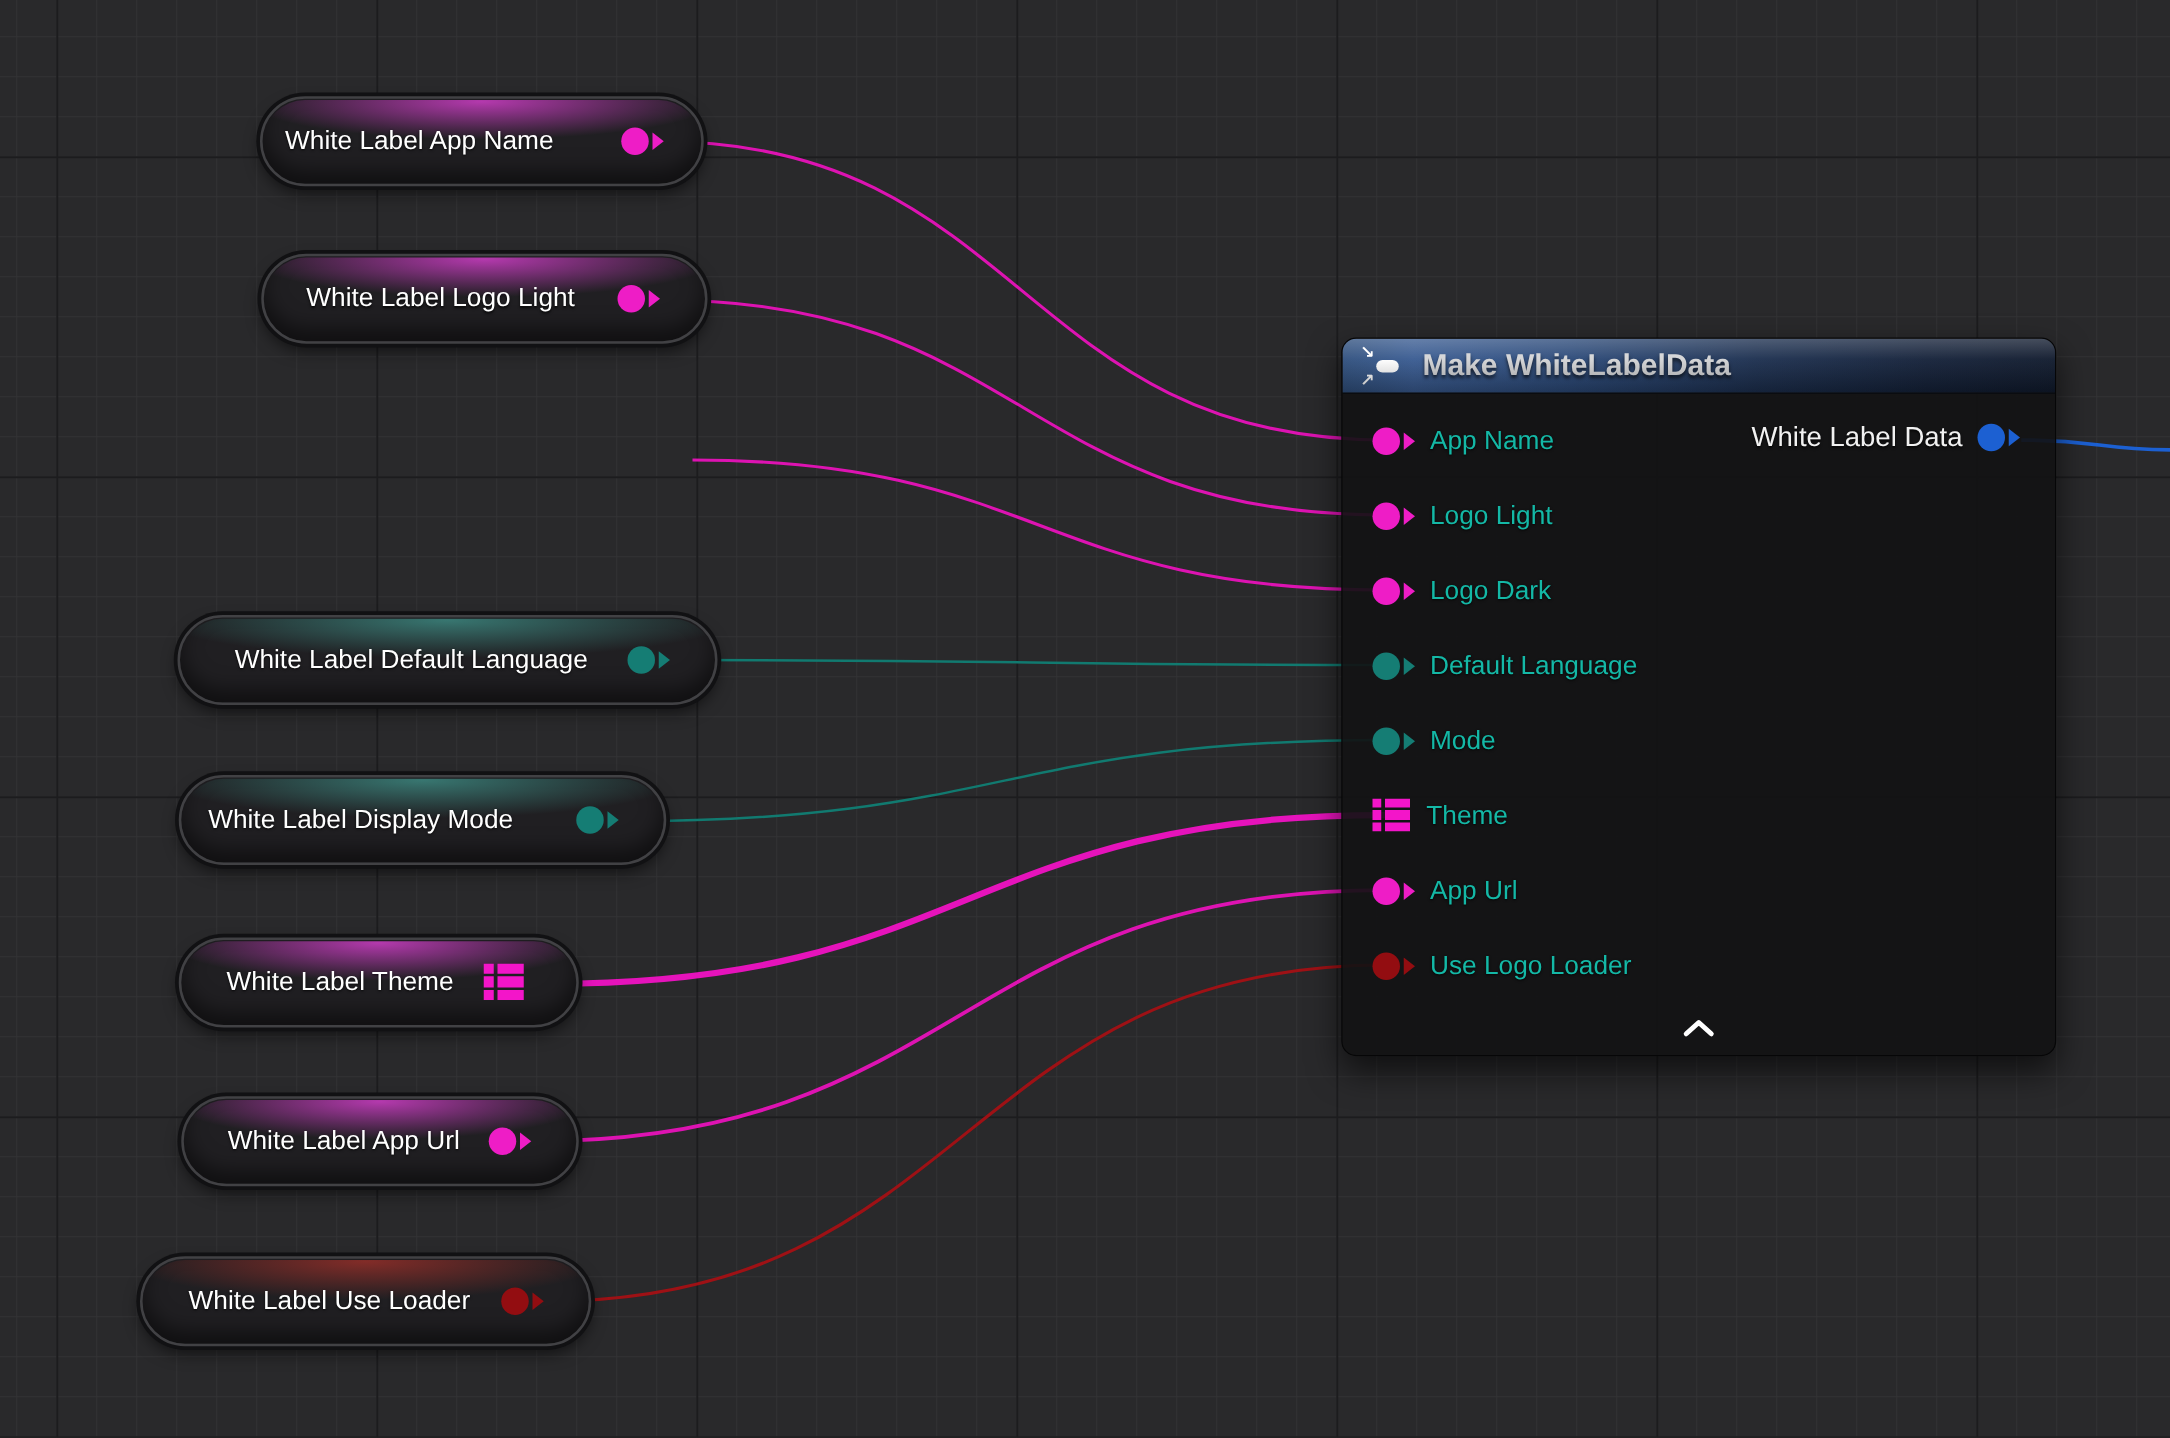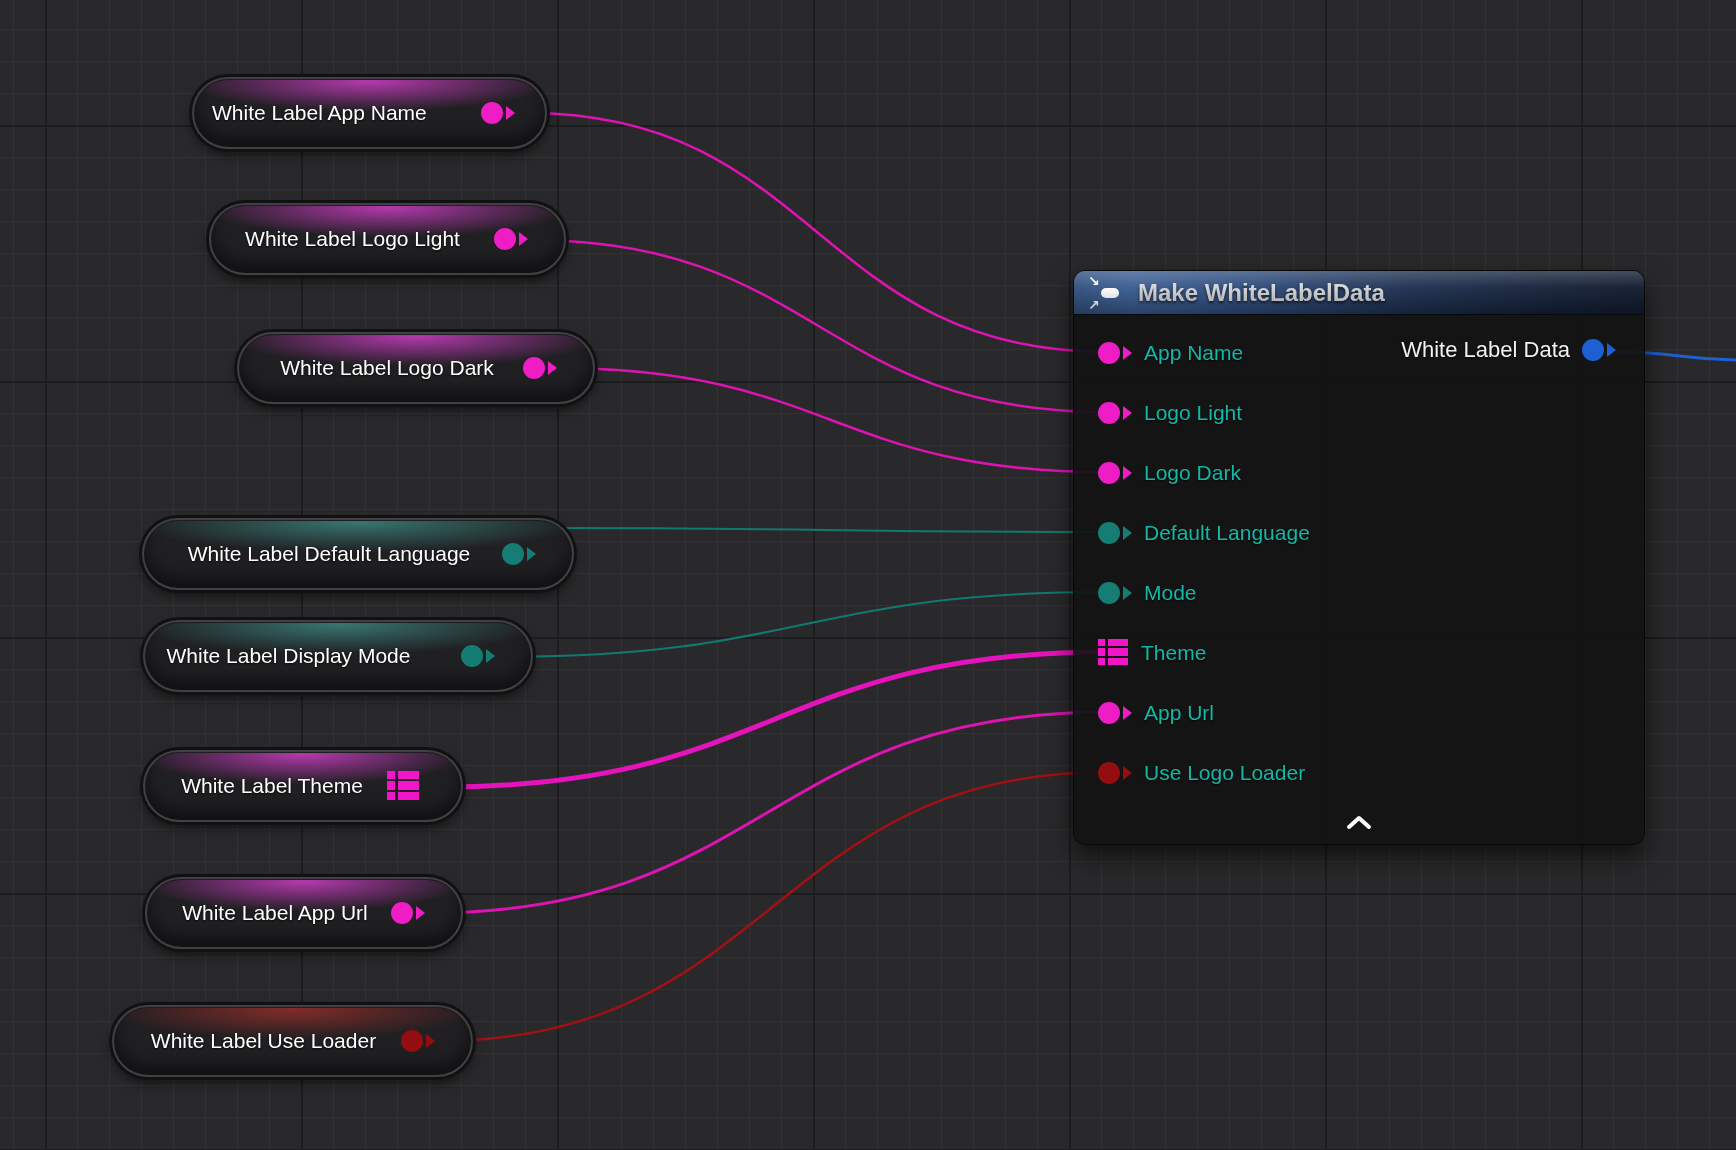--- a/index.html
+++ b/index.html
@@ -103,45 +103,38 @@
       <path d="M529,240 C818.5,240 818.5,412 1108,412" fill="none" stroke="#dd13b2" stroke-width="2.5"></path>
       <path d="M554,368 C831,368 831,472 1108,472" fill="none" stroke="#dd13b2" stroke-width="2.5"></path>
       <path d="M542,528 C825,528 825,532 1108,532" fill="none" stroke="#117a70" stroke-width="2"></path>
       <path d="M499,657 C803.5,657 803.5,592 1108,592" fill="none" stroke="#117a70" stroke-width="2"></path>
       <path d="M440,787 C774,787 774,652 1108,652" fill="none" stroke="#e513bb" stroke-width="5"></path>
       <path d="M427,913 C767.5,913 767.5,712 1108,712" fill="none" stroke="#dd13b2" stroke-width="3"></path>
       <path d="M438,1041 C773,1041 773,772 1108,772" fill="none" stroke="#9e1115" stroke-width="2.5"></path>
       <path d="M1617,352 C1679.5,352 1679.5,360 1742,360" fill="none" stroke="#1c60d2" stroke-width="3"></path>
     </svg>
 
-  <div class="var-node" style="left: 192px; top: 77px; width: 355px; gap: 48px; --pin: #ee1dc6; --glow: rgba(206,62,198,0.85);">
+  <div class="var-node" style="left: 208px; top: 77px; width: 355px; gap: 48px; --pin: #ee1dc6; --glow: rgba(206,62,198,0.85);">
     <span class="var-label">White Label App Name</span>
     <span class="pin">
         <span class="dot"></span>
         <span class="wedge"></span>
       </span>
   </div>
 
   <div class="var-node" style="left: 209px; top: 203px; width: 357px; gap: 12px; --pin: #ee1dc6; --glow: rgba(206,62,198,0.85);">
     <span class="var-label">White Label Logo Light</span>
     <span class="pin">
         <span class="dot"></span>
         <span class="wedge"></span>
       </span>
   </div>
 
-  <div class="var-node" style="left: 237px; top: 332px; width: 358px; --pin: #ee1dc6; --glow: rgba(206,62,198,0.85);">
-    <span class="var-label">White Label Logo Dark</span>
-    <span class="pin">
-        <span class="dot"></span>
-        <span class="wedge"></span>
-      </span>
-  </div>
-
-  <div class="var-node" style="left: 142px; top: 518px; width: 432px; --pin: #157d74; --glow: rgba(62,140,132,0.8);">
+
+  <div class="var-node" style="left: 142px; top: 492px; width: 432px; --pin: #157d74; --glow: rgba(62,140,132,0.8);">
     <span class="var-label">White Label Default Language</span>
     <span class="pin">
         <span class="dot"></span>
         <span class="wedge"></span>
       </span>
   </div>
 
   <div class="var-node" style="left: 143px; top: 620px; width: 390px; gap: 41px; --pin: #157d74; --glow: rgba(62,140,132,0.8);">
     <span class="var-label">White Label Display Mode</span>
     <span class="pin">

